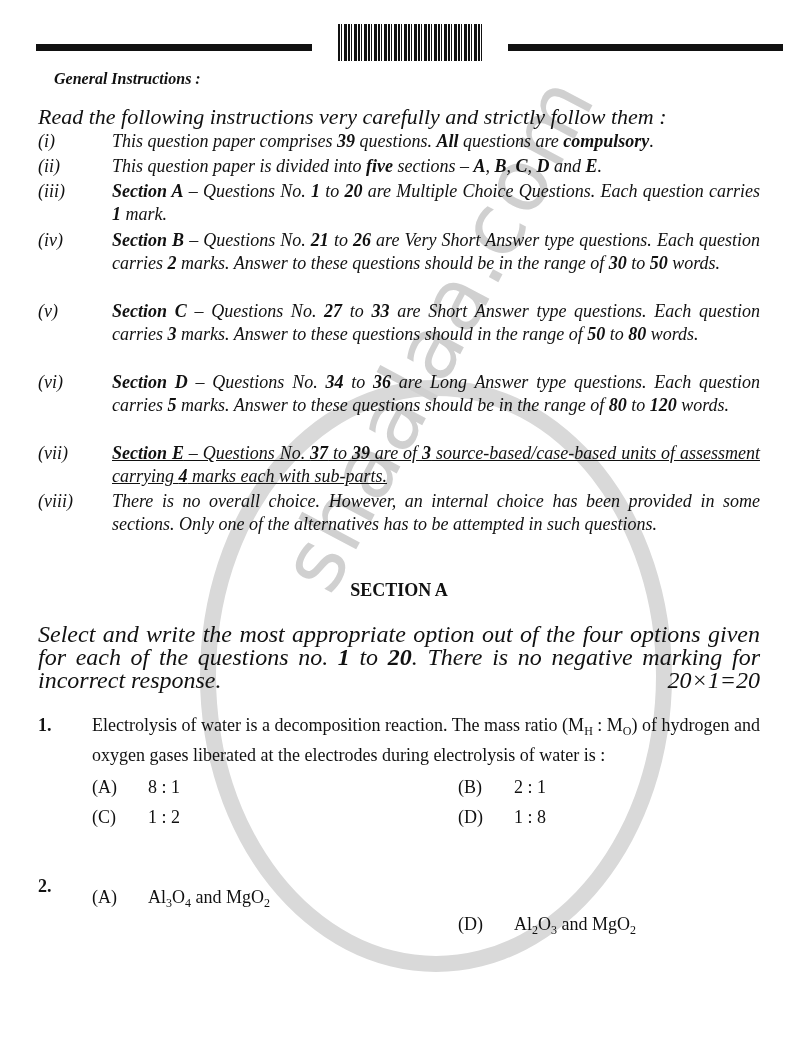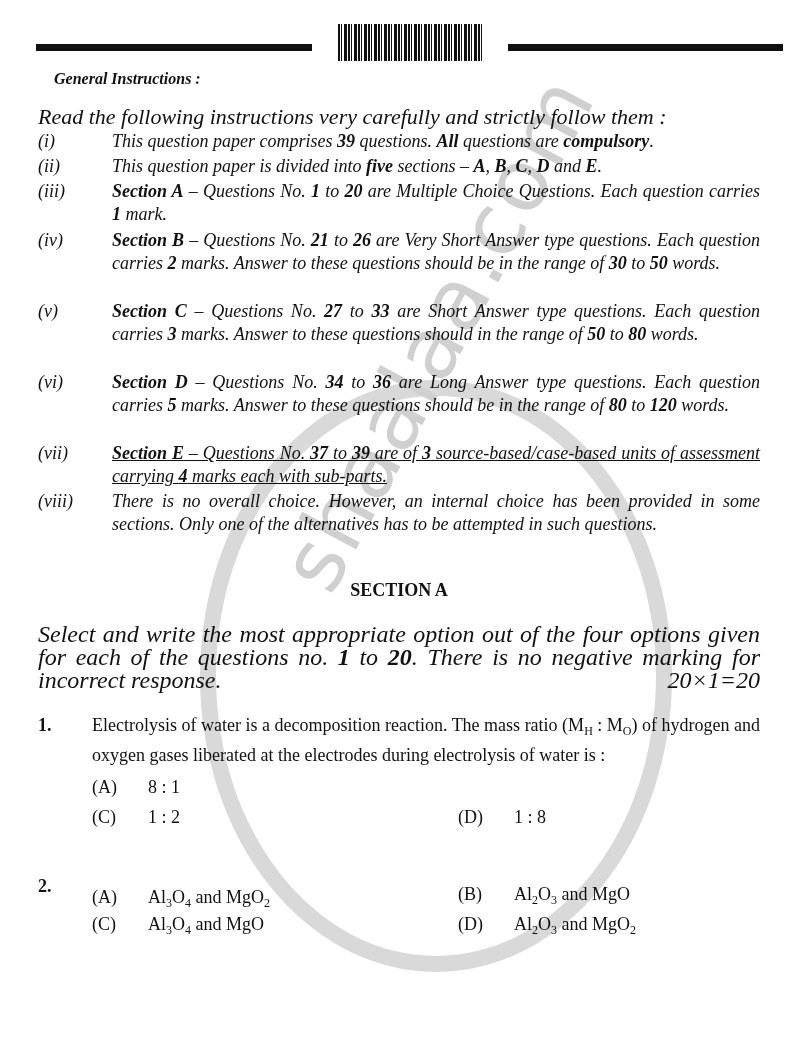--- a/index.html
+++ b/index.html
@@ -89,29 +89,28 @@
       <span>Select and write the most appropriate option out of the four options given for each of the questions no. <b>1</b> to <b>20</b>. There is no negative marking for incorrect response.</span>
       <span class="marks">20×1=20</span>
     </div>
 
     <div id="q-list">
         <div class="q" style="top: 713px;">
           <span class="qnum">1.</span>
           <div class="qtext">Electrolysis of water is a decomposition reaction. The mass ratio (M<sub>H</sub> : M<sub>O</sub>) of hydrogen and oxygen gases liberated at the electrodes during electrolysis of water is :</div>
           <div class="opts" style="margin-top:8px">
             <div class="opt" style="left:0px;top:0px"><span class="lbl">(A)</span><span>8 : 1</span></div>
+            <div class="opt" style="left:366px;top:0px"><span class="lbl">(B)</span><span>2 : 1</span></div>
             <div class="opt" style="left:0px;top:30px"><span class="lbl">(C)</span><span>1 : 2</span></div>
             <div class="opt" style="left:366px;top:30px"><span class="lbl">(D)</span><span>1 : 8</span></div>
           </div>
         </div>
         <div class="q" style="top: 874px;">
           <span class="qnum">2.</span>
           <div class="opts" style="margin-top:8px">
             <div class="opt" style="left:0px;top:3px"><span class="lbl">(A)</span><span>Al<sub>3</sub>O<sub>4</sub> and MgO<sub>2</sub></span></div>
-            <div class="opt" style="left:366px;top:0px"><span class="lbl">(B)</span><span>Al<sub>2</sub>O<sub>3</sub> and MgO</span></div>
-            <div class="opt" style="left:0px;top:30px"><span class="lbl">(C)</span><span>Al<sub>3</sub>O<sub>4</sub> and MgO</span></div>
             <div class="opt" style="left:366px;top:30px"><span class="lbl">(D)</span><span>Al<sub>2</sub>O<sub>3</sub> and MgO<sub>2</sub></span></div>
           </div>
         </div>
       </div>
   </div>
 
 </div>
 
 </body></html>

